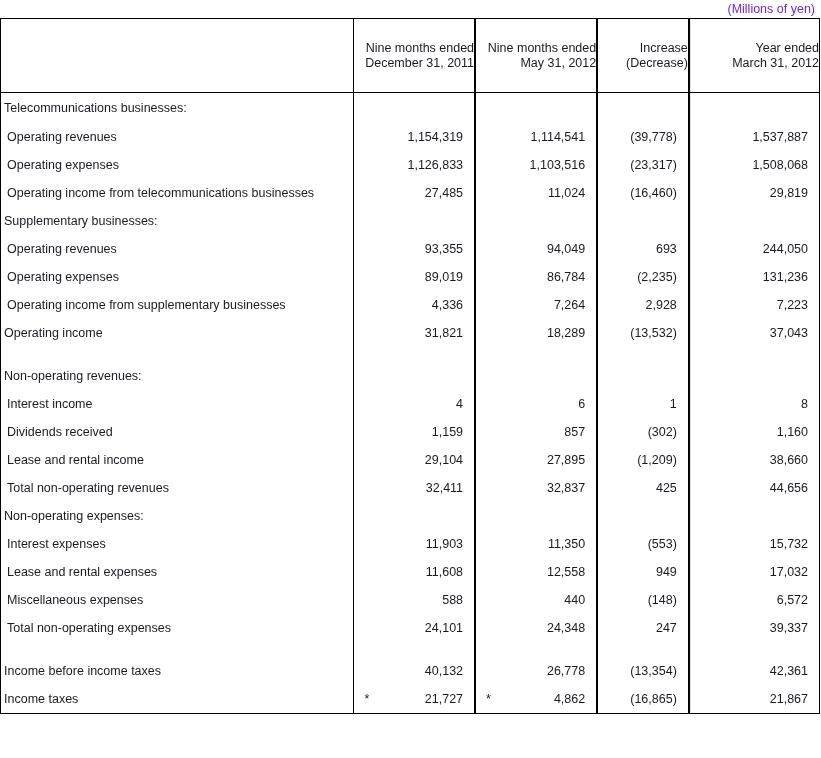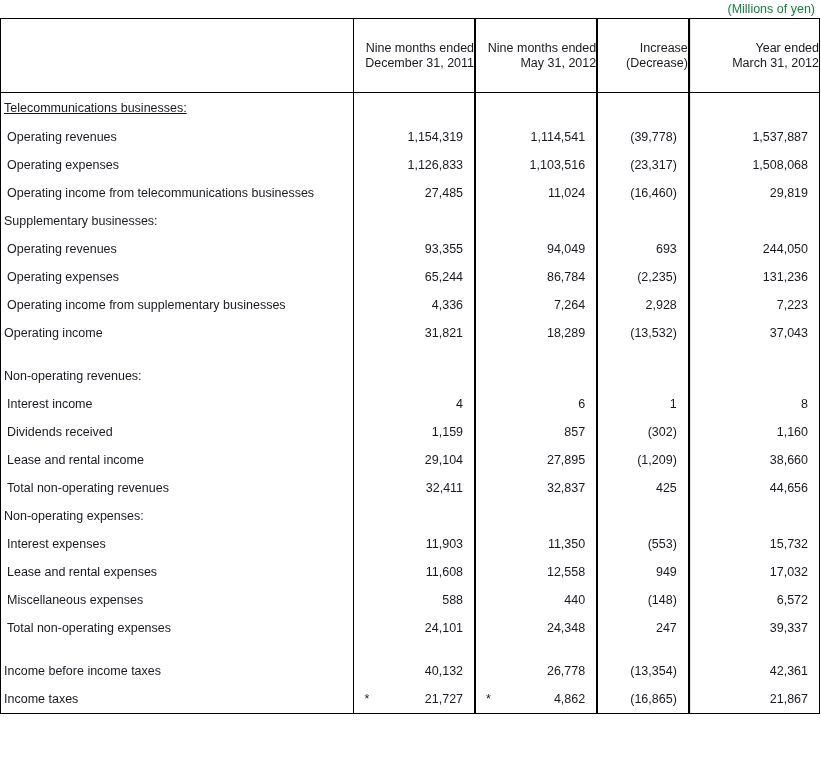--- a/index.html
+++ b/index.html
@@ -21,21 +21,21 @@
     height: 758px;
     box-sizing: border-box;
   }
   
   .caption-row {
     height: 18px;
     line-height: 18px;
     text-align: right;
     padding-right: 6px;
     font-size: 12.5px;
-    color: #15803d;
+    color: #6d28d9;
     box-sizing: border-box;
   }
   
   .fin-table {
     border-collapse: collapse;
     table-layout: fixed;
     width: 820px;
     margin: 0;
     border-top: 1.6px solid #000;
     border-bottom: 1.6px solid #000;
@@ -97,21 +97,21 @@
     position: relative;
   }
   td.num .star {
     position: absolute;
     left: 10px;
     top: 0;
     font-size: 12.5px;
     line-height: 28px;
   }
   tr.spacer td { height: 15px; line-height: 15px; }
-  tr.first-body td { height: 30px; line-height: 30px; text-decoration: underline; }
+  tr.first-body td { height: 30px; line-height: 30px; }
 </style>
 </head>
 <body>
 
 <div class="page">
 
   <div class="caption-row">(Millions of yen)</div>
 
   <table class="fin-table">
     <colgroup>
@@ -180,21 +180,21 @@
         </tr>
         <tr>
           <td class="lbl indent">Operating revenues</td>
           <td class="num vr-thin-l"><span>93,355</span></td>
           <td class="num vr-thick-l vr-thick-r"><span>94,049</span></td>
           <td class="num"><span>693</span></td>
           <td class="num vr-double-l"><span>244,050</span></td>
         </tr>
         <tr>
           <td class="lbl indent">Operating expenses</td>
-          <td class="num vr-thin-l"><span>65,244</span></td>
+          <td class="num vr-thin-l"><span>89,019</span></td>
           <td class="num vr-thick-l vr-thick-r"><span>86,784</span></td>
           <td class="num"><span>(2,235)</span></td>
           <td class="num vr-double-l"><span>131,236</span></td>
         </tr>
         <tr>
           <td class="lbl indent">Operating income from supplementary businesses</td>
           <td class="num vr-thin-l"><span>4,336</span></td>
           <td class="num vr-thick-l vr-thick-r"><span>7,264</span></td>
           <td class="num"><span>2,928</span></td>
           <td class="num vr-double-l"><span>7,223</span></td>

